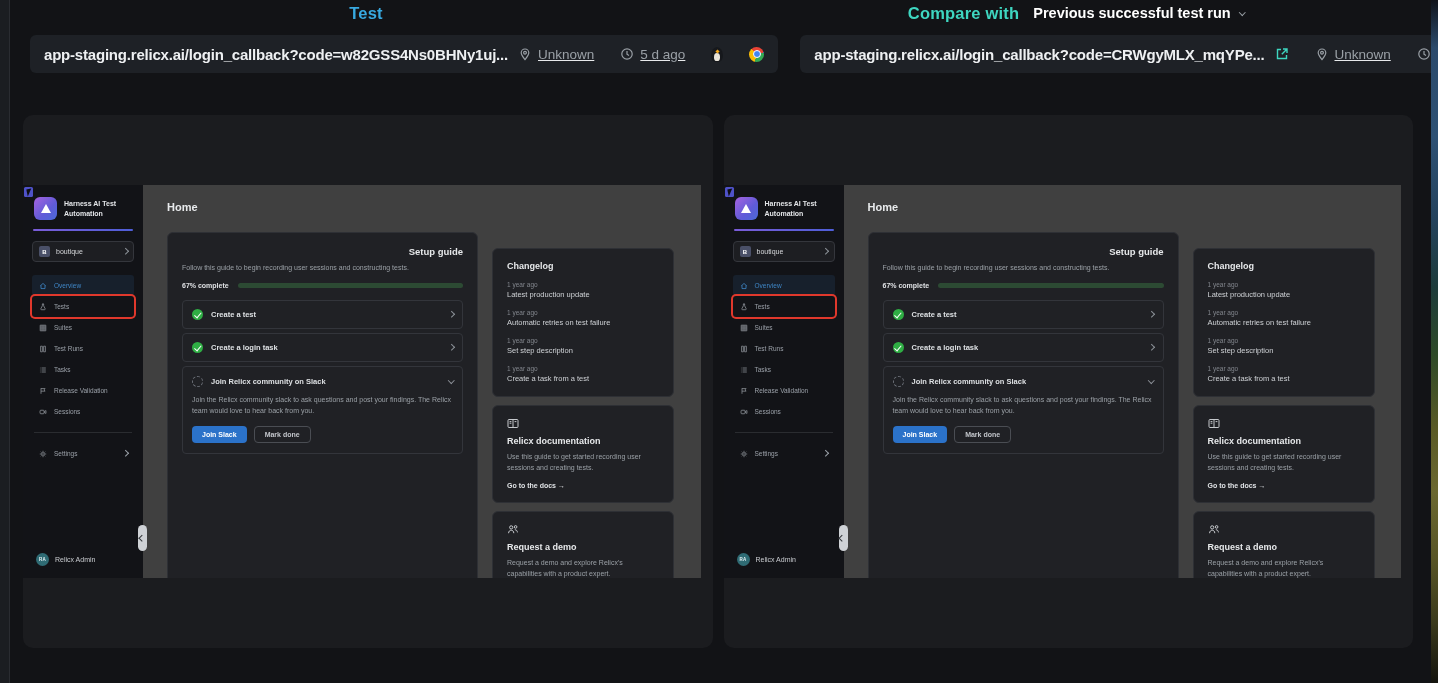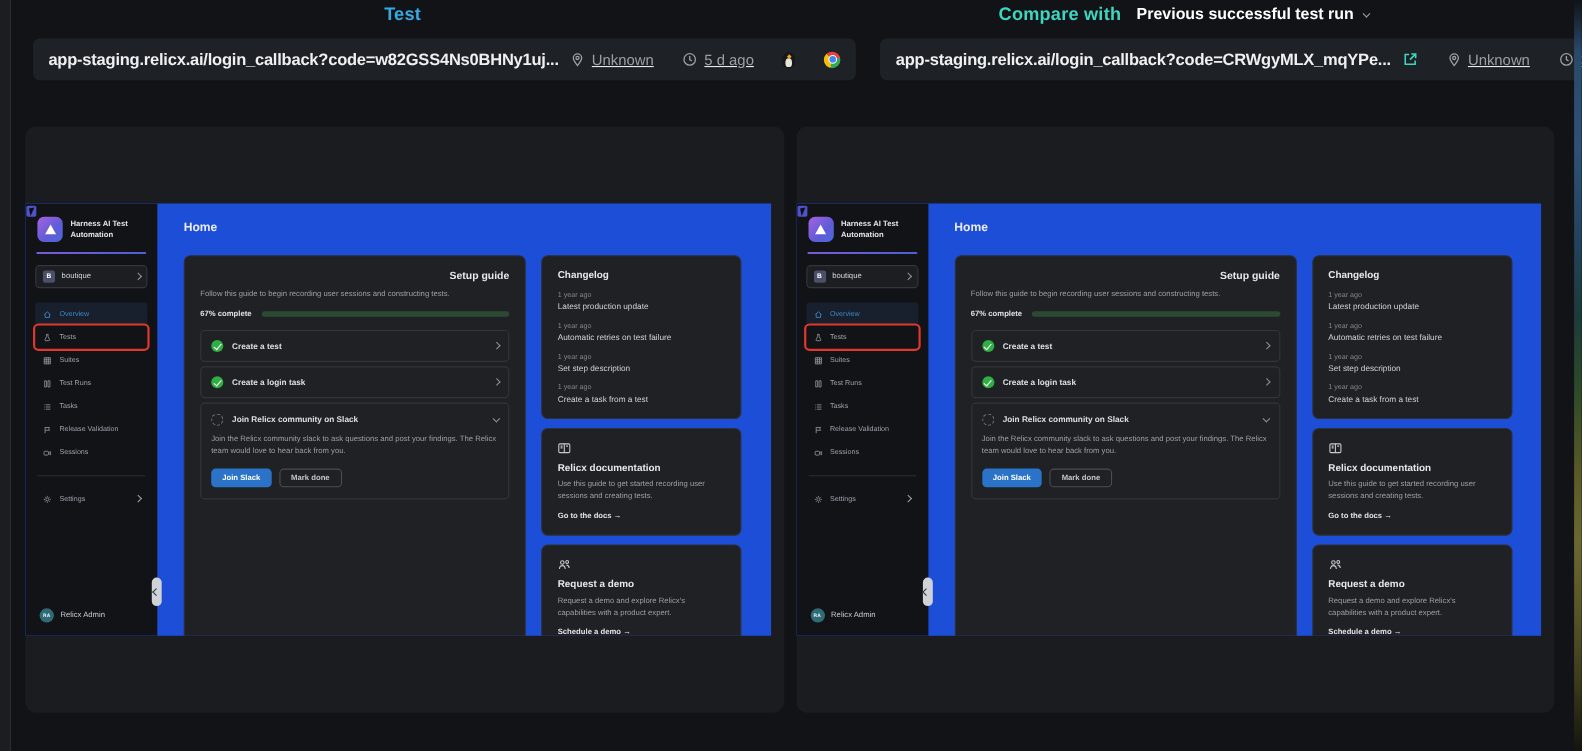--- a/index.html
+++ b/index.html
@@ -37,21 +37,21 @@
   .penguin .beak { position:absolute; top:3.5px; left:4.5px; width:3px; height:3px; background:#f2a71b; transform:rotate(45deg); z-index:1; }
   .chrome { width:15px; height:15px; border-radius:50%; position:relative; flex:0 0 auto;
     background:conic-gradient(from -45deg,#ea4335 0 33%,#4285f4 0 34%,#34a853 0 66%,#fbbc05 0 100%); }
   .chrome::after { content:""; position:absolute; inset:3.5px; background:#4285f4; border:1.5px solid #fff; border-radius:50%; }
 
   
   .panels { position:absolute; top:115px; left:23px; right:25px; bottom:35px; display:flex; gap:11px; }
   .panel { flex:1; background:#1b1c1f; border-radius:10px; position:relative; overflow:hidden; }
 
   
-  .appshot { position:absolute; left:0; right:12px; top:70px; height:393px; background:#1d4ed8; display:flex; overflow:hidden; }
+  .appshot { position:absolute; left:0; right:12px; top:70px; height:393px; background:#404040; display:flex; overflow:hidden; }
   .cursor-marker { position:absolute; left:1px; top:2px; width:9px; height:10px; background:#4f52c8; border-radius:1.5px; z-index:4; }
   .cursor-marker::after { content:""; position:absolute; left:3px; top:2px; width:0; height:0;
     border-top:7px solid #0d0e11; border-right:5px solid transparent; transform:rotate(-12deg); }
 
   
   .sb { width:120px; background:#121317; display:flex; flex-direction:column; padding:12px 9px 12px; position:relative; flex:0 0 auto; }
   .brand { display:flex; align-items:center; gap:7px; padding:0 2px; }
   .logo { width:23px; height:23px; border-radius:6px; flex:0 0 auto; display:flex; align-items:center; justify-content:center;
     background:linear-gradient(135deg,#a663e0,#5f5bd8 60%,#4a6ad8); }
   .logo::after { content:""; width:0; height:0; border-left:5.5px solid transparent; border-right:5.5px solid transparent; border-bottom:9.5px solid #fff; }
@@ -103,21 +103,21 @@
   .dashcircle { width:11px; height:11px; border:1px dashed #6a6e76; border-radius:50%; flex:0 0 auto; }
   .slack-block { border:1px solid #33353b; border-radius:4px; padding:9px 9px 10px; margin-top:0; }
   .slack-head { display:flex; align-items:center; gap:8px; color:#8b9097; cursor:pointer; }
   .slack-head .lbl { font-size:7.5px; font-weight:bold; color:#dde0e3; }
   .slack-head .chev { margin-left:auto; }
   .slack-desc { margin-top:8px; font-size:7px; line-height:1.55; color:#9aa0a6; }
   .slack-btns { margin-top:9px; display:flex; gap:7px; }
   .btn-primary { background:#2b72c9; color:#fff; font-size:7px; font-weight:bold; padding:5px 10px; border-radius:4px; cursor:pointer; }
   .btn-ghost { background:transparent; border:1px solid #4a4d53; color:#c3c6cb; font-size:7px; font-weight:bold; padding:4px 10px; border-radius:4px; cursor:pointer; }
 
-  .col2 { width:182px; display:flex; flex-direction:column; gap:8px; }
+  .col2 { width:182px; display:flex; flex-direction:column; gap:8px;margin-top:16px; }
   .chg-card { padding:12px 14px 13px; }
   .chg-title { font-size:9px; font-weight:bold; color:#e6e8ea; }
   .chg-entry { margin-top:10px; }
   .chg-time { font-size:6.5px; color:#82868d; }
   .chg-text { margin-top:2px; font-size:7.5px; color:#ced1d5; }
   .info-card { padding:12px 14px 13px; }
   .info-icon { color:#c6c9cd; }
   .info-title { margin-top:7px; font-size:9px; font-weight:bold; color:#e6e8ea; }
   .info-desc { margin-top:6px; font-size:7px; line-height:1.55; color:#9aa0a6; }
   .info-link { margin-top:8px; font-size:7px; font-weight:bold; color:#dfe2e5; cursor:pointer; }

